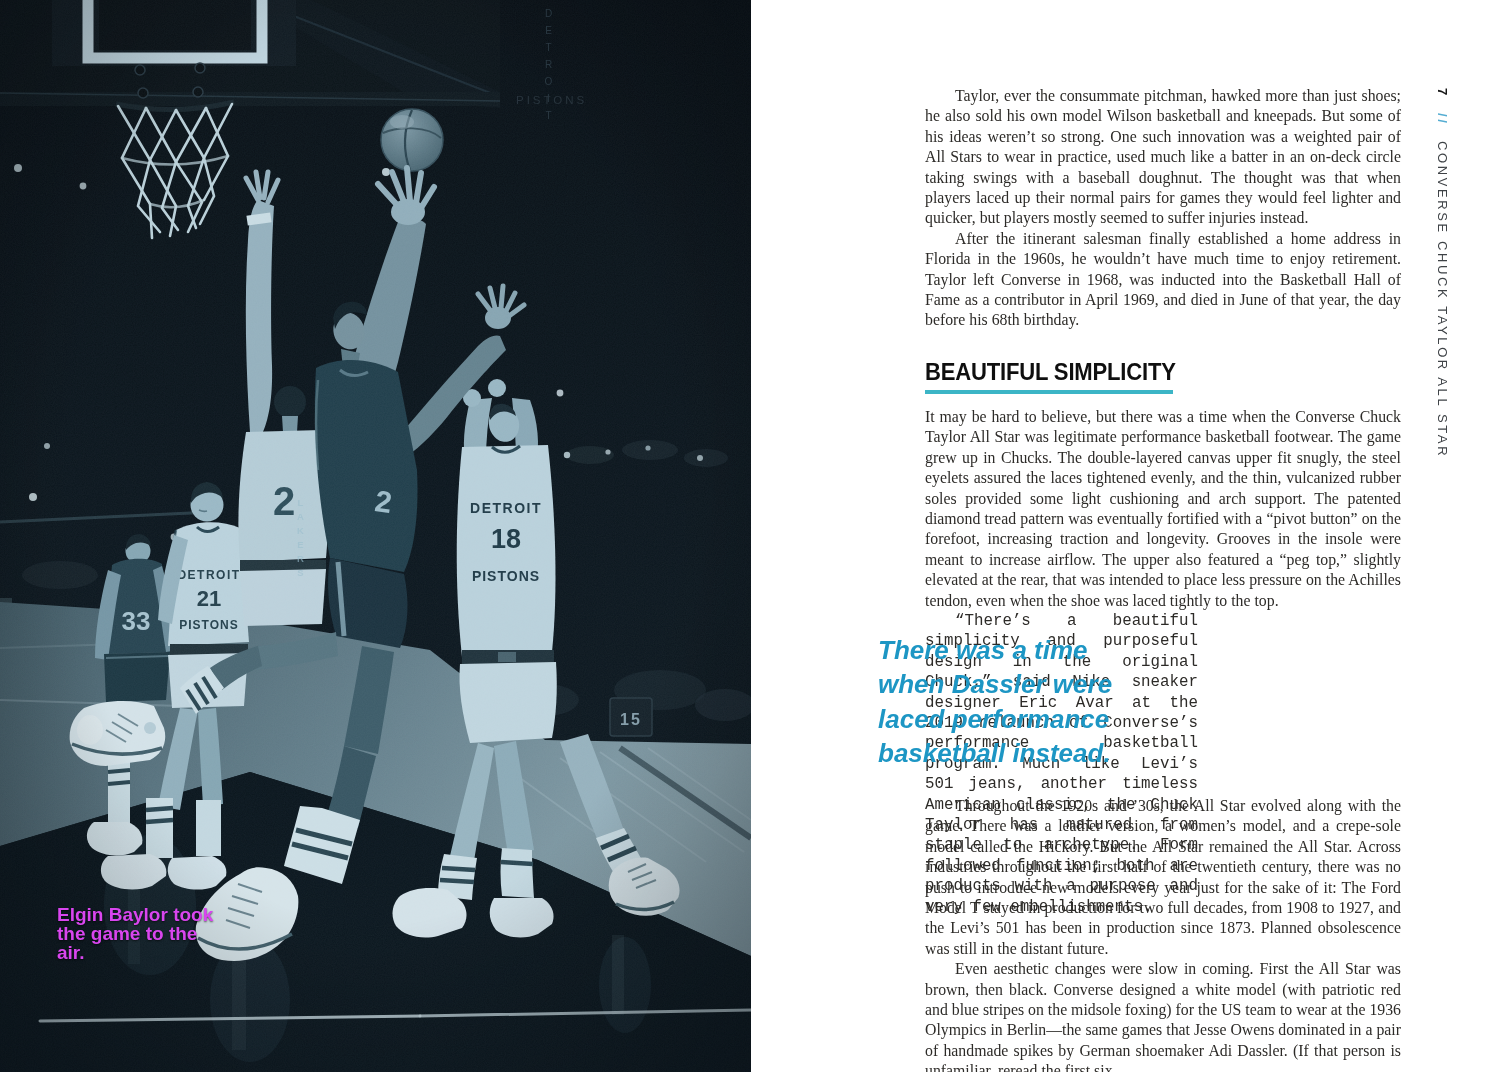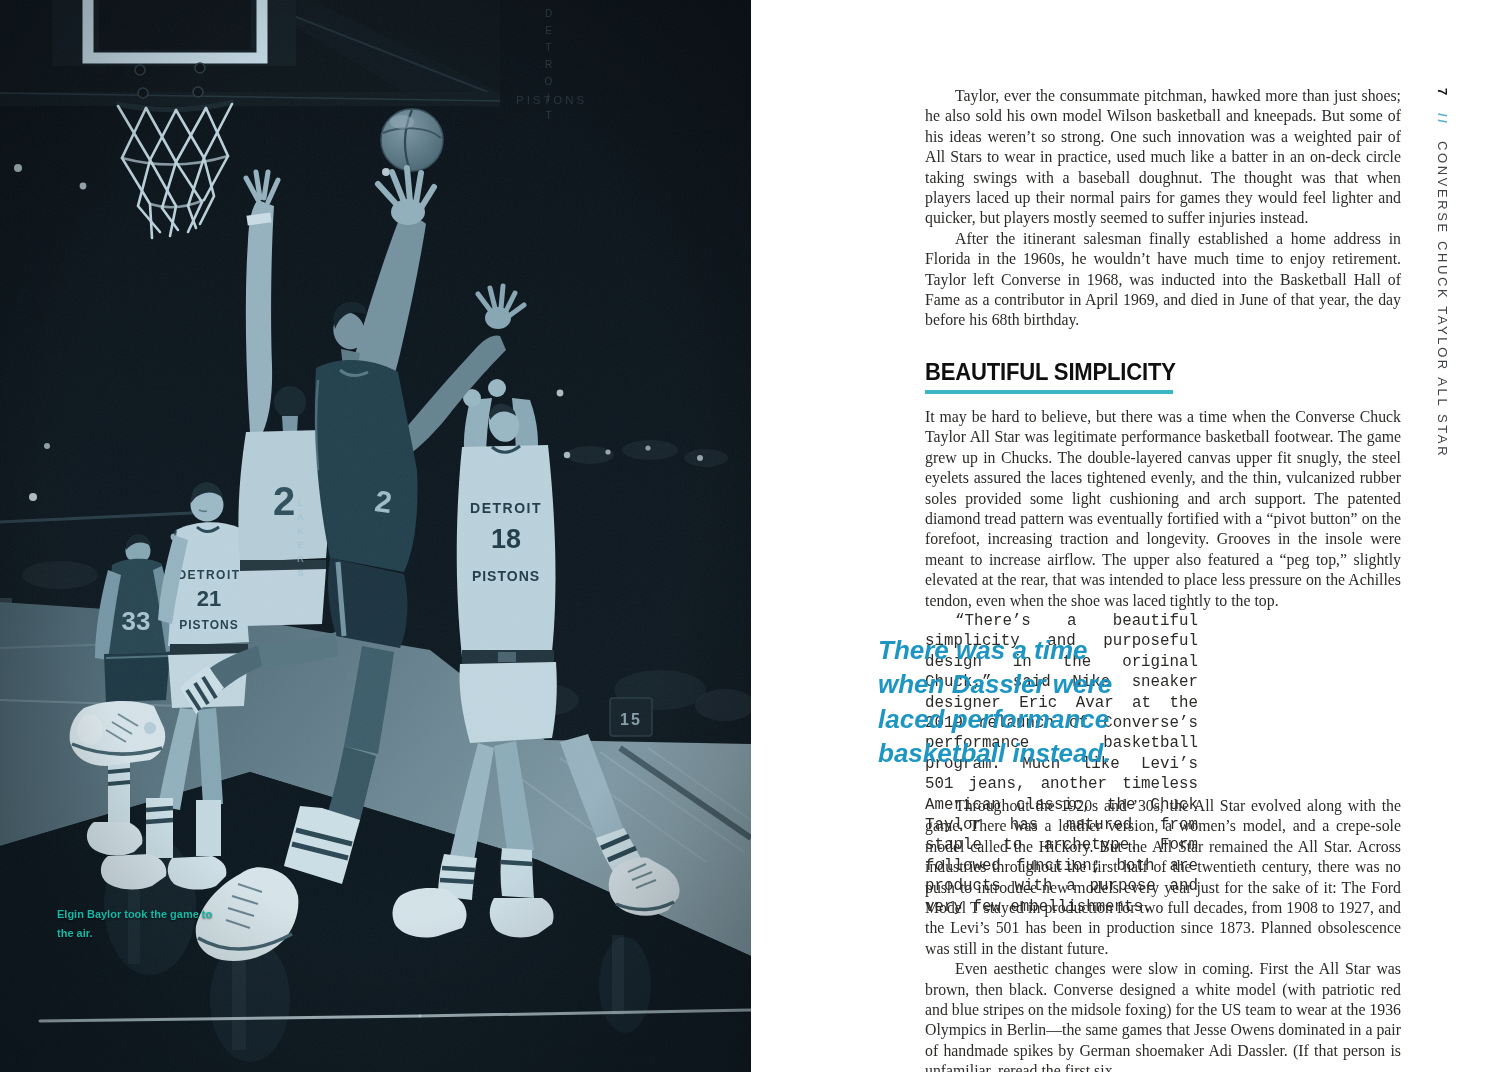--- a/index.html
+++ b/index.html
@@ -9,21 +9,21 @@
     font-family:"Liberation Serif", serif;
   }
 
   
   .photo { position:absolute; left:0; top:0; width:751px; height:1072px; background:#0b141b; }
   .photo svg { display:block; width:751px; height:1072px; }
 
   .photo-caption {
     position:absolute; left:57px; top:905px; width:168px;
     font-family:"Liberation Sans", sans-serif; font-weight:bold;
-    font-size:11px; line-height:19px; color:#14b8a6;
+    font-size:19px; line-height:19px; color:#d946ef;
     text-shadow:0 1px 2px rgba(0,0,0,.6);
   }
   .scoreboard-vtext {
     position:absolute; left:543px; top:8px;
     writing-mode:vertical-rl; text-orientation:upright;
     font-family:"Liberation Sans", sans-serif; font-size:10px; letter-spacing:6px;
     color:#2c3b45; opacity:.95;
   }
   .scoreboard-htext {
     position:absolute; left:516px; top:94px;

